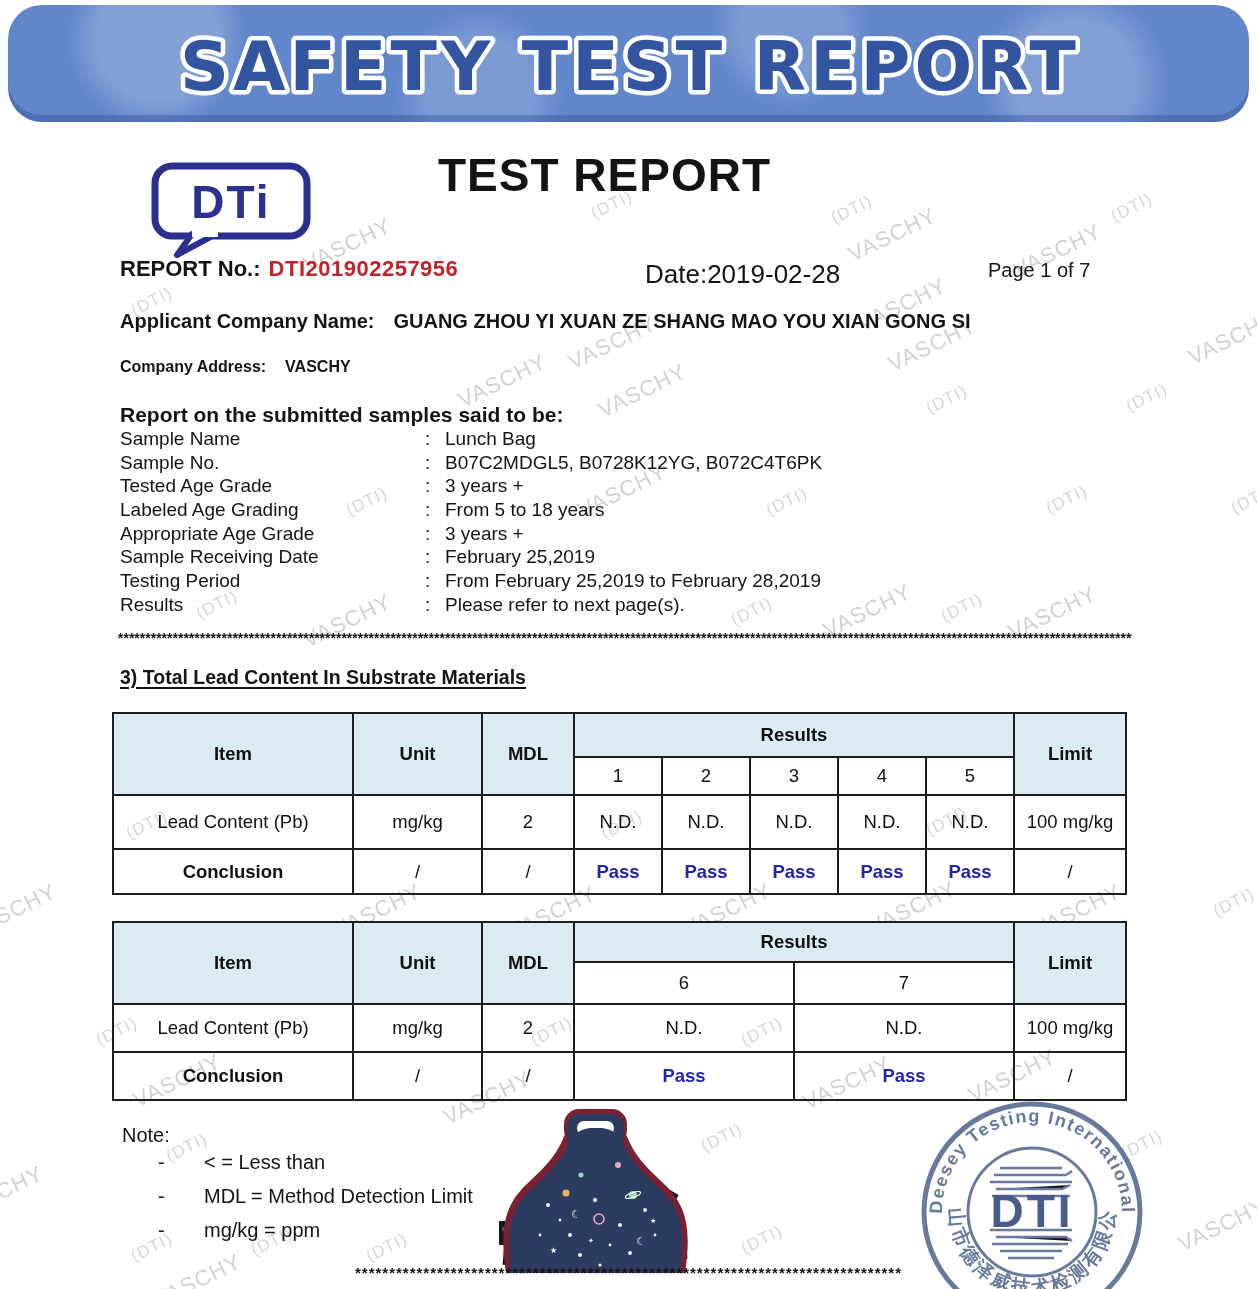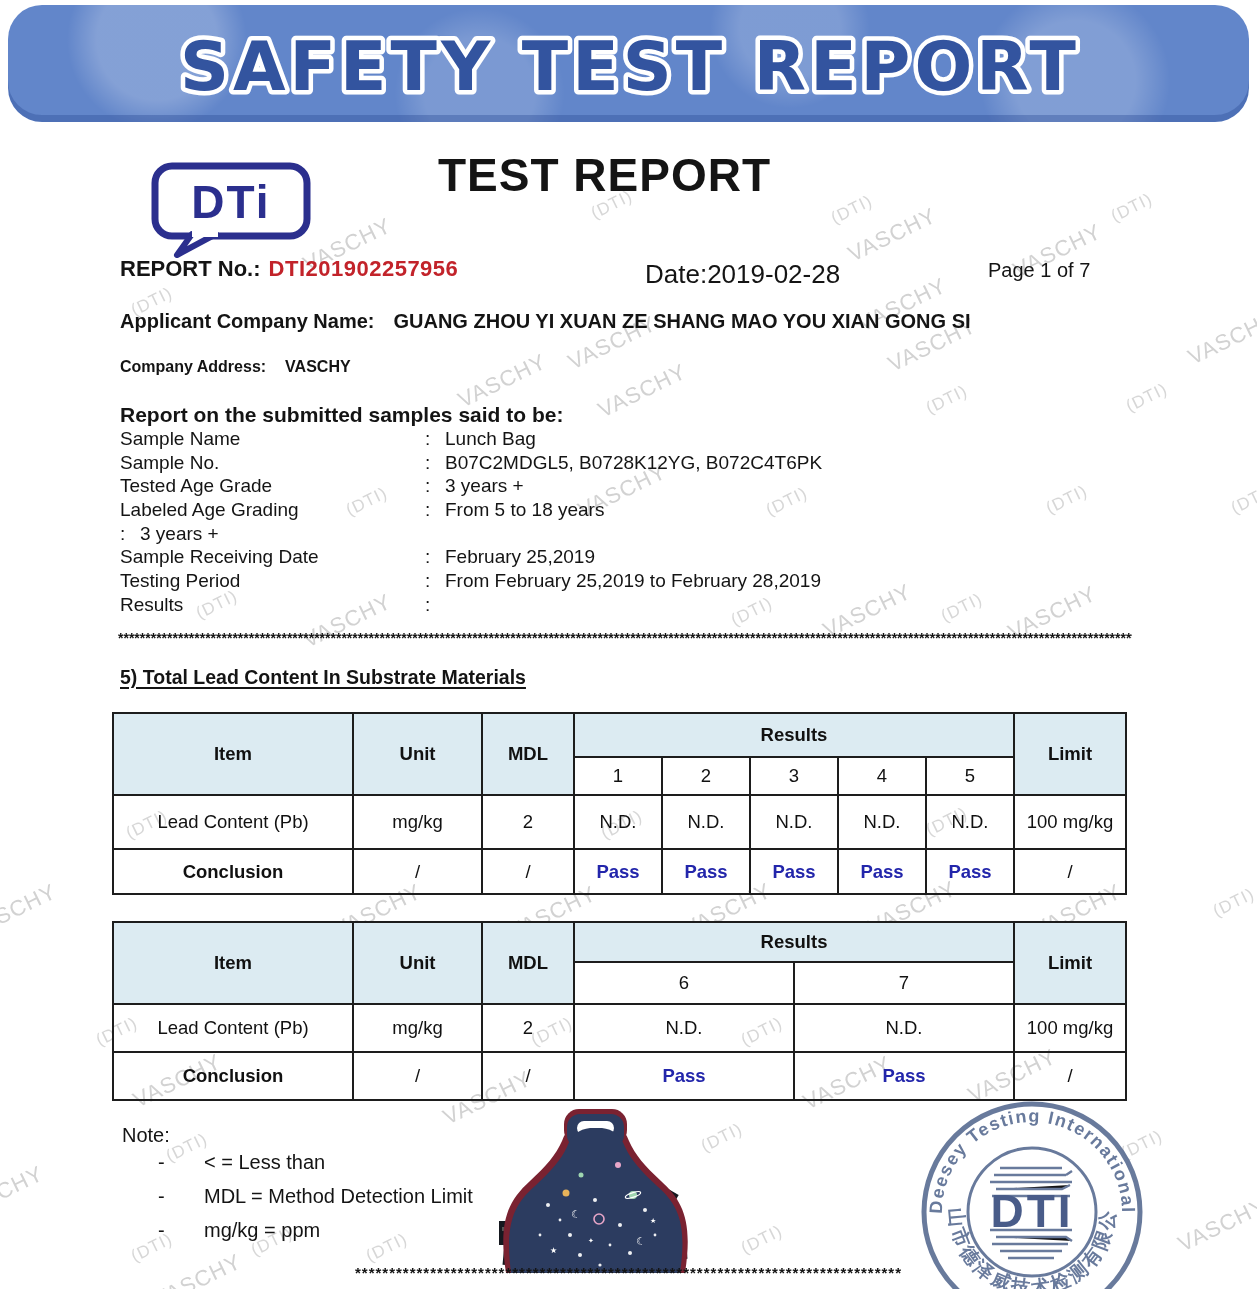--- a/index.html
+++ b/index.html
@@ -177,41 +177,43 @@
         <span class="sl">Tested Age Grade</span>
         <span class="sc">:</span>
         <span class="sv">3 years +</span>
       </div>
     <div class="srow">
         <span class="sl">Labeled Age Grading</span>
         <span class="sc">:</span>
         <span class="sv">From 5 to 18 years</span>
       </div>
     <div class="srow">
+        <span class="sl">Appropriate Age Grade</span>
         <span class="sc">:</span>
         <span class="sv">3 years +</span>
       </div>
     <div class="srow">
         <span class="sl">Sample Receiving Date</span>
         <span class="sc">:</span>
         <span class="sv">February 25,2019</span>
       </div>
     <div class="srow">
         <span class="sl">Testing Period</span>
         <span class="sc">:</span>
         <span class="sv">From February 25,2019 to February 28,2019</span>
       </div>
     <div class="srow">
         <span class="sl">Results</span>
         <span class="sc">:</span>
+        <span class="sv">Please refer to next page(s).</span>
       </div>
   </div>
 
   <div class="abs divider">********************************************************************************************************************************************************************************************************</div>
-  <div class="abs sec-heading">5) Total Lead Content In Substrate Materials</div>
+  <div class="abs sec-heading">3) Total Lead Content In Substrate Materials</div>
 
   <table class="rpt" id="table1">
     <colgroup>
         <col style="width:240px">
         <col style="width:129px">
         <col style="width:92px">
         <col style="width:88px">
         <col style="width:88px">
         <col style="width:88px">
         <col style="width:88px">

